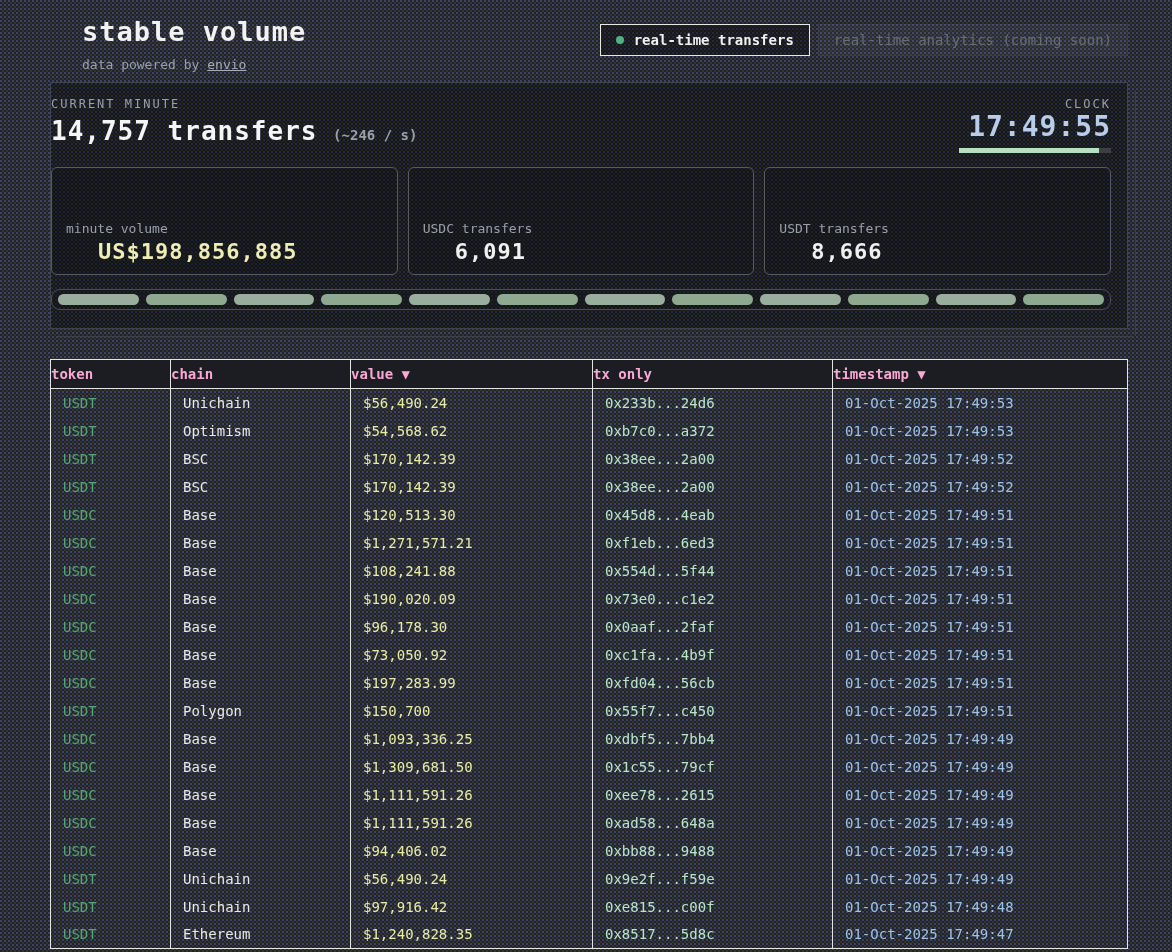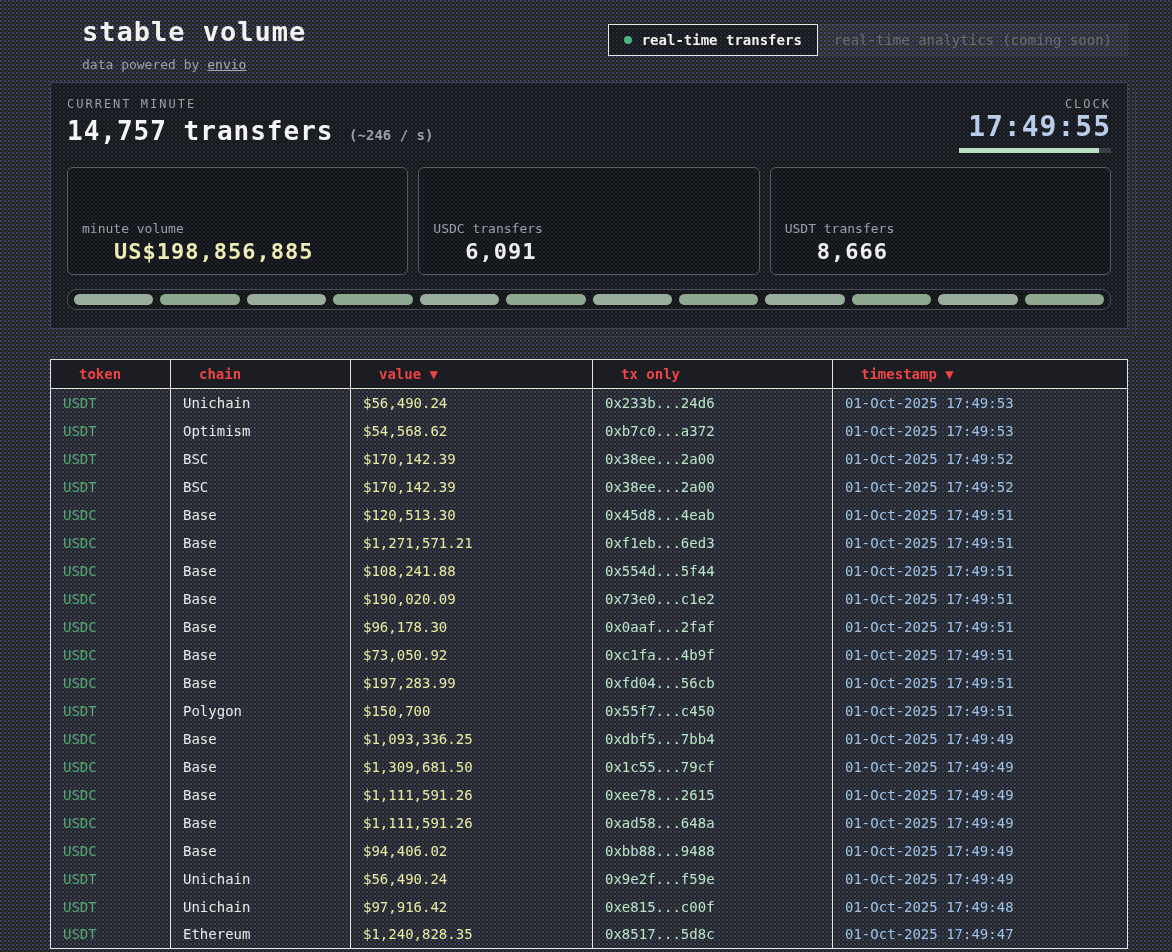--- a/index.html
+++ b/index.html
@@ -22,21 +22,21 @@
 
   
   .topbar { display: flex; justify-content: space-between; align-items: flex-start; margin-left: 32px; }
   .page-title {
     font-size: 27px; font-weight: bold; color: #f2f2f2;
     letter-spacing: 1px; margin: 4px 0 10px 0;
   }
   .subtitle { font-size: 13px; color: #99a0a8; }
   .subtitle a { color: #a7aeb6; text-decoration: underline; cursor: pointer; }
 
-  .tabs { display: flex; gap: 0; margin-top: 12px; }
+  .tabs { display: flex; gap: 8px; margin-top: 12px; }
   .tab { padding: 7px 15px; font-size: 14px; white-space: nowrap; cursor: pointer; }
   .tab.active {
     border: 1px solid #e8e8e8; color: #f0f0f0; font-weight: bold;
     display: flex; align-items: center; gap: 10px;
     background: rgba(8,10,13,0.45);
   }
   .tab .dot { width: 8px; height: 8px; border-radius: 50%; background: #4db381; }
   .tab.inactive {
     background: rgba(140,150,170,0.08);
     border: 1px solid rgba(140,150,170,0.10);
@@ -47,21 +47,21 @@
   .panel {
     position: relative;
     margin-top: 10px;
     border: 1px solid #40444c;
     background-color: #14161a;
     background-image:
       radial-gradient(circle at 1px 1px, #262a3e 1px, transparent 1.6px),
       radial-gradient(circle at 1px 1px, #22241f 1px, transparent 1.6px);
     background-size: 4px 4px, 4px 4px;
     background-position: 0 0, 2px 2px;
-    padding: 14px 16px 18px 16px;
+    padding: 14px 16px 18px 0;
   }
   .panel .shadow-right {
     position: absolute; right: -9px; top: 7px; height: calc(100% + 1px);
     border-right: 1px solid #3b3f47; width: 0;
   }
   .panel .shadow-bottom {
     position: absolute; left: 7px; bottom: -9px; width: 100%;
     border-bottom: 1px solid #3b3f47; height: 0;
   }
   .panel-row1 { display: flex; justify-content: space-between; align-items: flex-start; }
@@ -105,22 +105,22 @@
     position: absolute; left: -9px; bottom: -9px; width: 100%;
     border-bottom: 1px solid #dcdcdc; height: 0;
   }
   table { width: 100%; border-collapse: collapse; table-layout: fixed; font-size: 14px; }
   table, th, td { border: 0; }
   table { border: 1px solid #e4e4e4; }
   th, td { border-left: 1px solid #e4e4e4; }
   th:first-child, td:first-child { border-left: 0; }
   thead th {
     background: #1b1d23;
-    text-align: left; font-weight: bold; color: #ef4444;
-    padding: 6px 28px; height: 28px;
+    text-align: left; font-weight: bold; color: #f9a8d4;
+    padding: 6px 0; height: 28px;
     border-bottom: 1px solid #e4e4e4;
   }
   tbody td {
     padding: 4px 12px; height: 28px; white-space: nowrap; overflow: hidden;
   }
   .col-token     { color: #55a871; }
   .col-chain     { color: #e9e9e9; }
   .col-value     { color: #ebeca4; }
   .col-tx_hash   { color: #b9e6c9; cursor: pointer; }
   .col-timestamp { color: #9cc3ea; }

